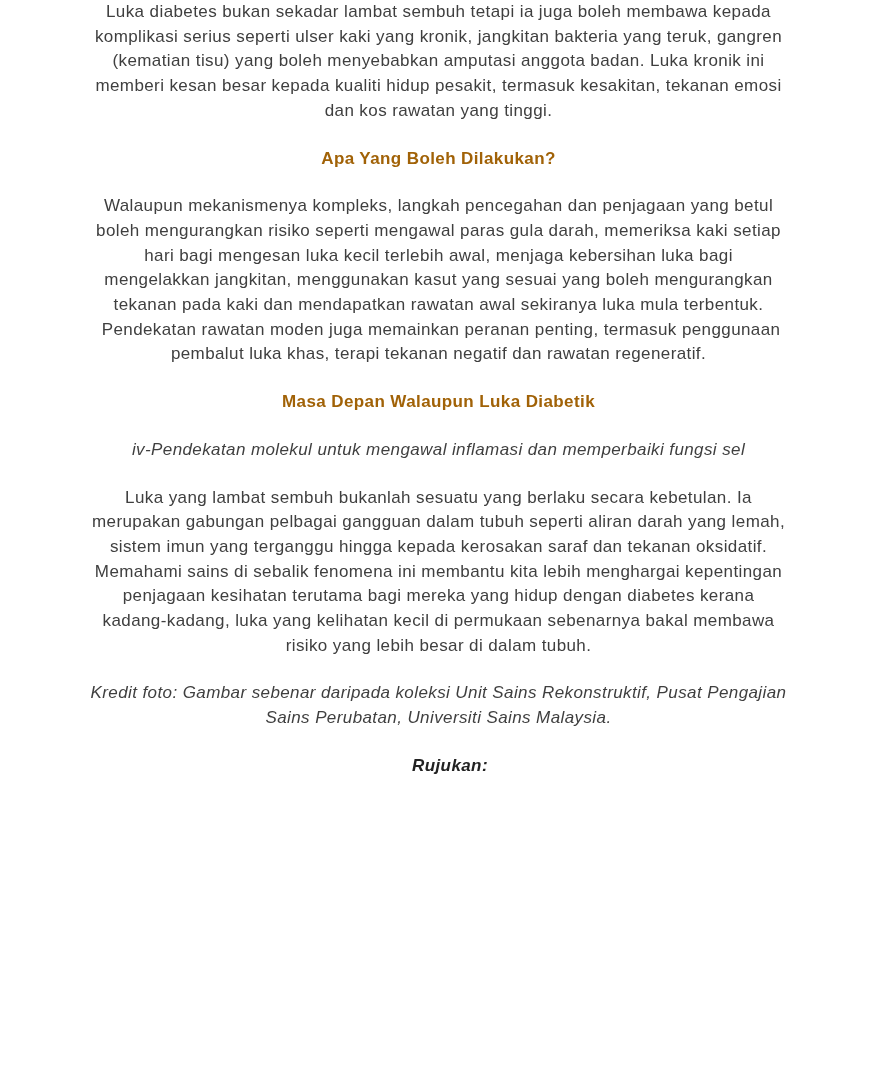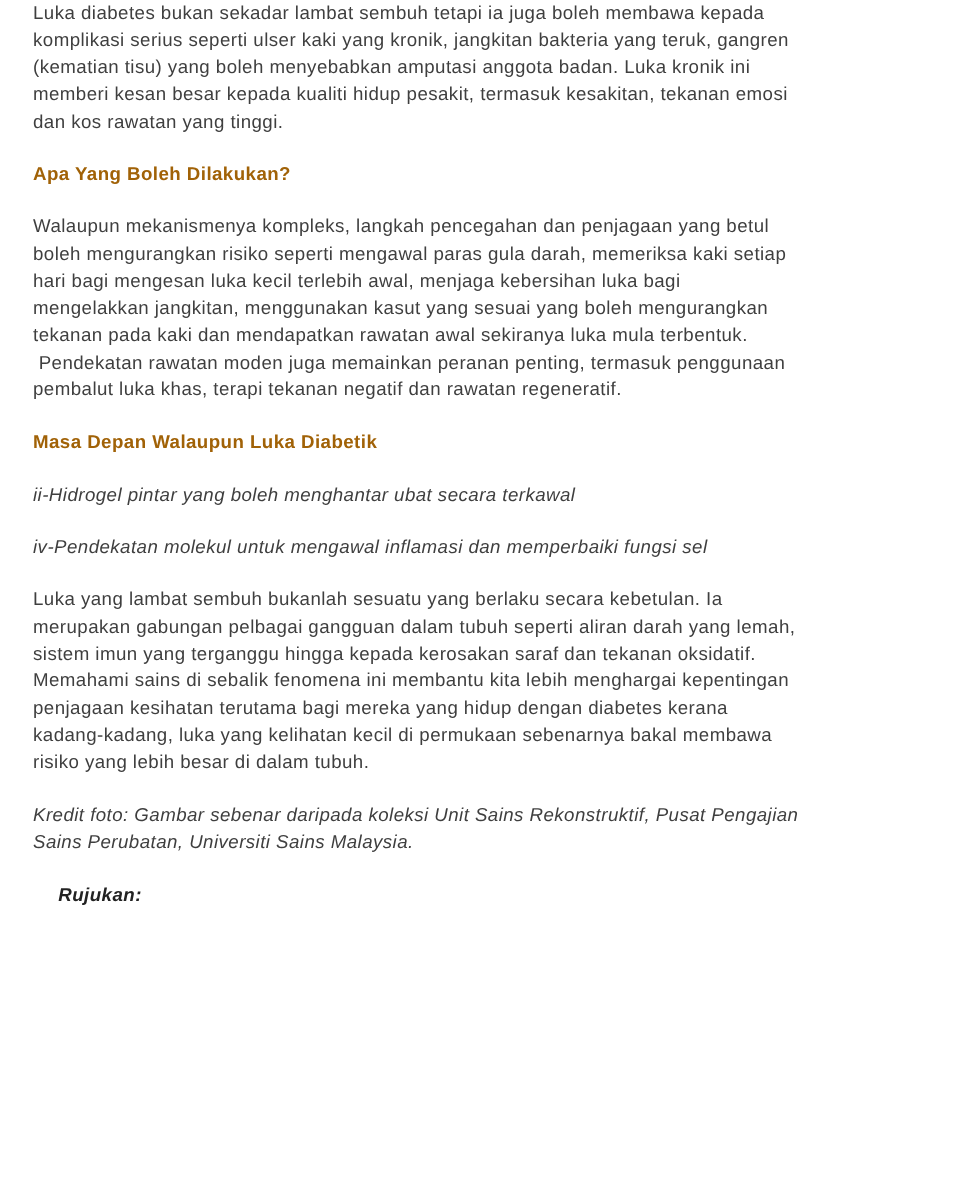--- a/index.html
+++ b/index.html
@@ -13,20 +13,21 @@
     overflow: hidden;
     background: #ffffff;
     box-sizing: border-box;
   }
   .article {
     padding: 0 30px;
     width: 817px;
     box-sizing: border-box;
     width: 877px;
     font-family: "Liberation Sans", sans-serif;
+    text-align: center;
   }
   .block {
     font-size: 17px;
     line-height: 24.7px;
     letter-spacing: 0.4px;
     margin: 0 0 23px 0;
     white-space: pre-line;
     color: #3f3f3f;
   }
   .para { font-weight: 400; }
@@ -64,21 +65,20 @@
 hari bagi mengesan luka kecil terlebih awal, menjaga kebersihan luka bagi
 mengelakkan jangkitan, menggunakan kasut yang sesuai yang boleh mengurangkan
 tekanan pada kaki dan mendapatkan rawatan awal sekiranya luka mula terbentuk.
 &nbsp;Pendekatan rawatan moden juga memainkan peranan penting, termasuk penggunaan
 pembalut luka khas, terapi tekanan negatif dan rawatan regeneratif.</p>
 
     <h2 class="block heading">Masa Depan Walaupun Luka Diabetik</h2>
 
 
 
-    <p class="block italic-item">ii-Hidrogel pintar yang boleh menghantar ubat secara terkawal</p>
 
 
     <p class="block italic-item">iv-Pendekatan molekul untuk mengawal inflamasi dan memperbaiki fungsi sel</p>
 
 
     <p class="block para">Luka yang lambat sembuh bukanlah sesuatu yang berlaku secara kebetulan. Ia
 merupakan gabungan pelbagai gangguan dalam tubuh seperti aliran darah yang lemah,
 sistem imun yang terganggu hingga kepada kerosakan saraf dan tekanan oksidatif.
 Memahami sains di sebalik fenomena ini membantu kita lebih menghargai kepentingan
 penjagaan kesihatan terutama bagi mereka yang hidup dengan diabetes kerana

